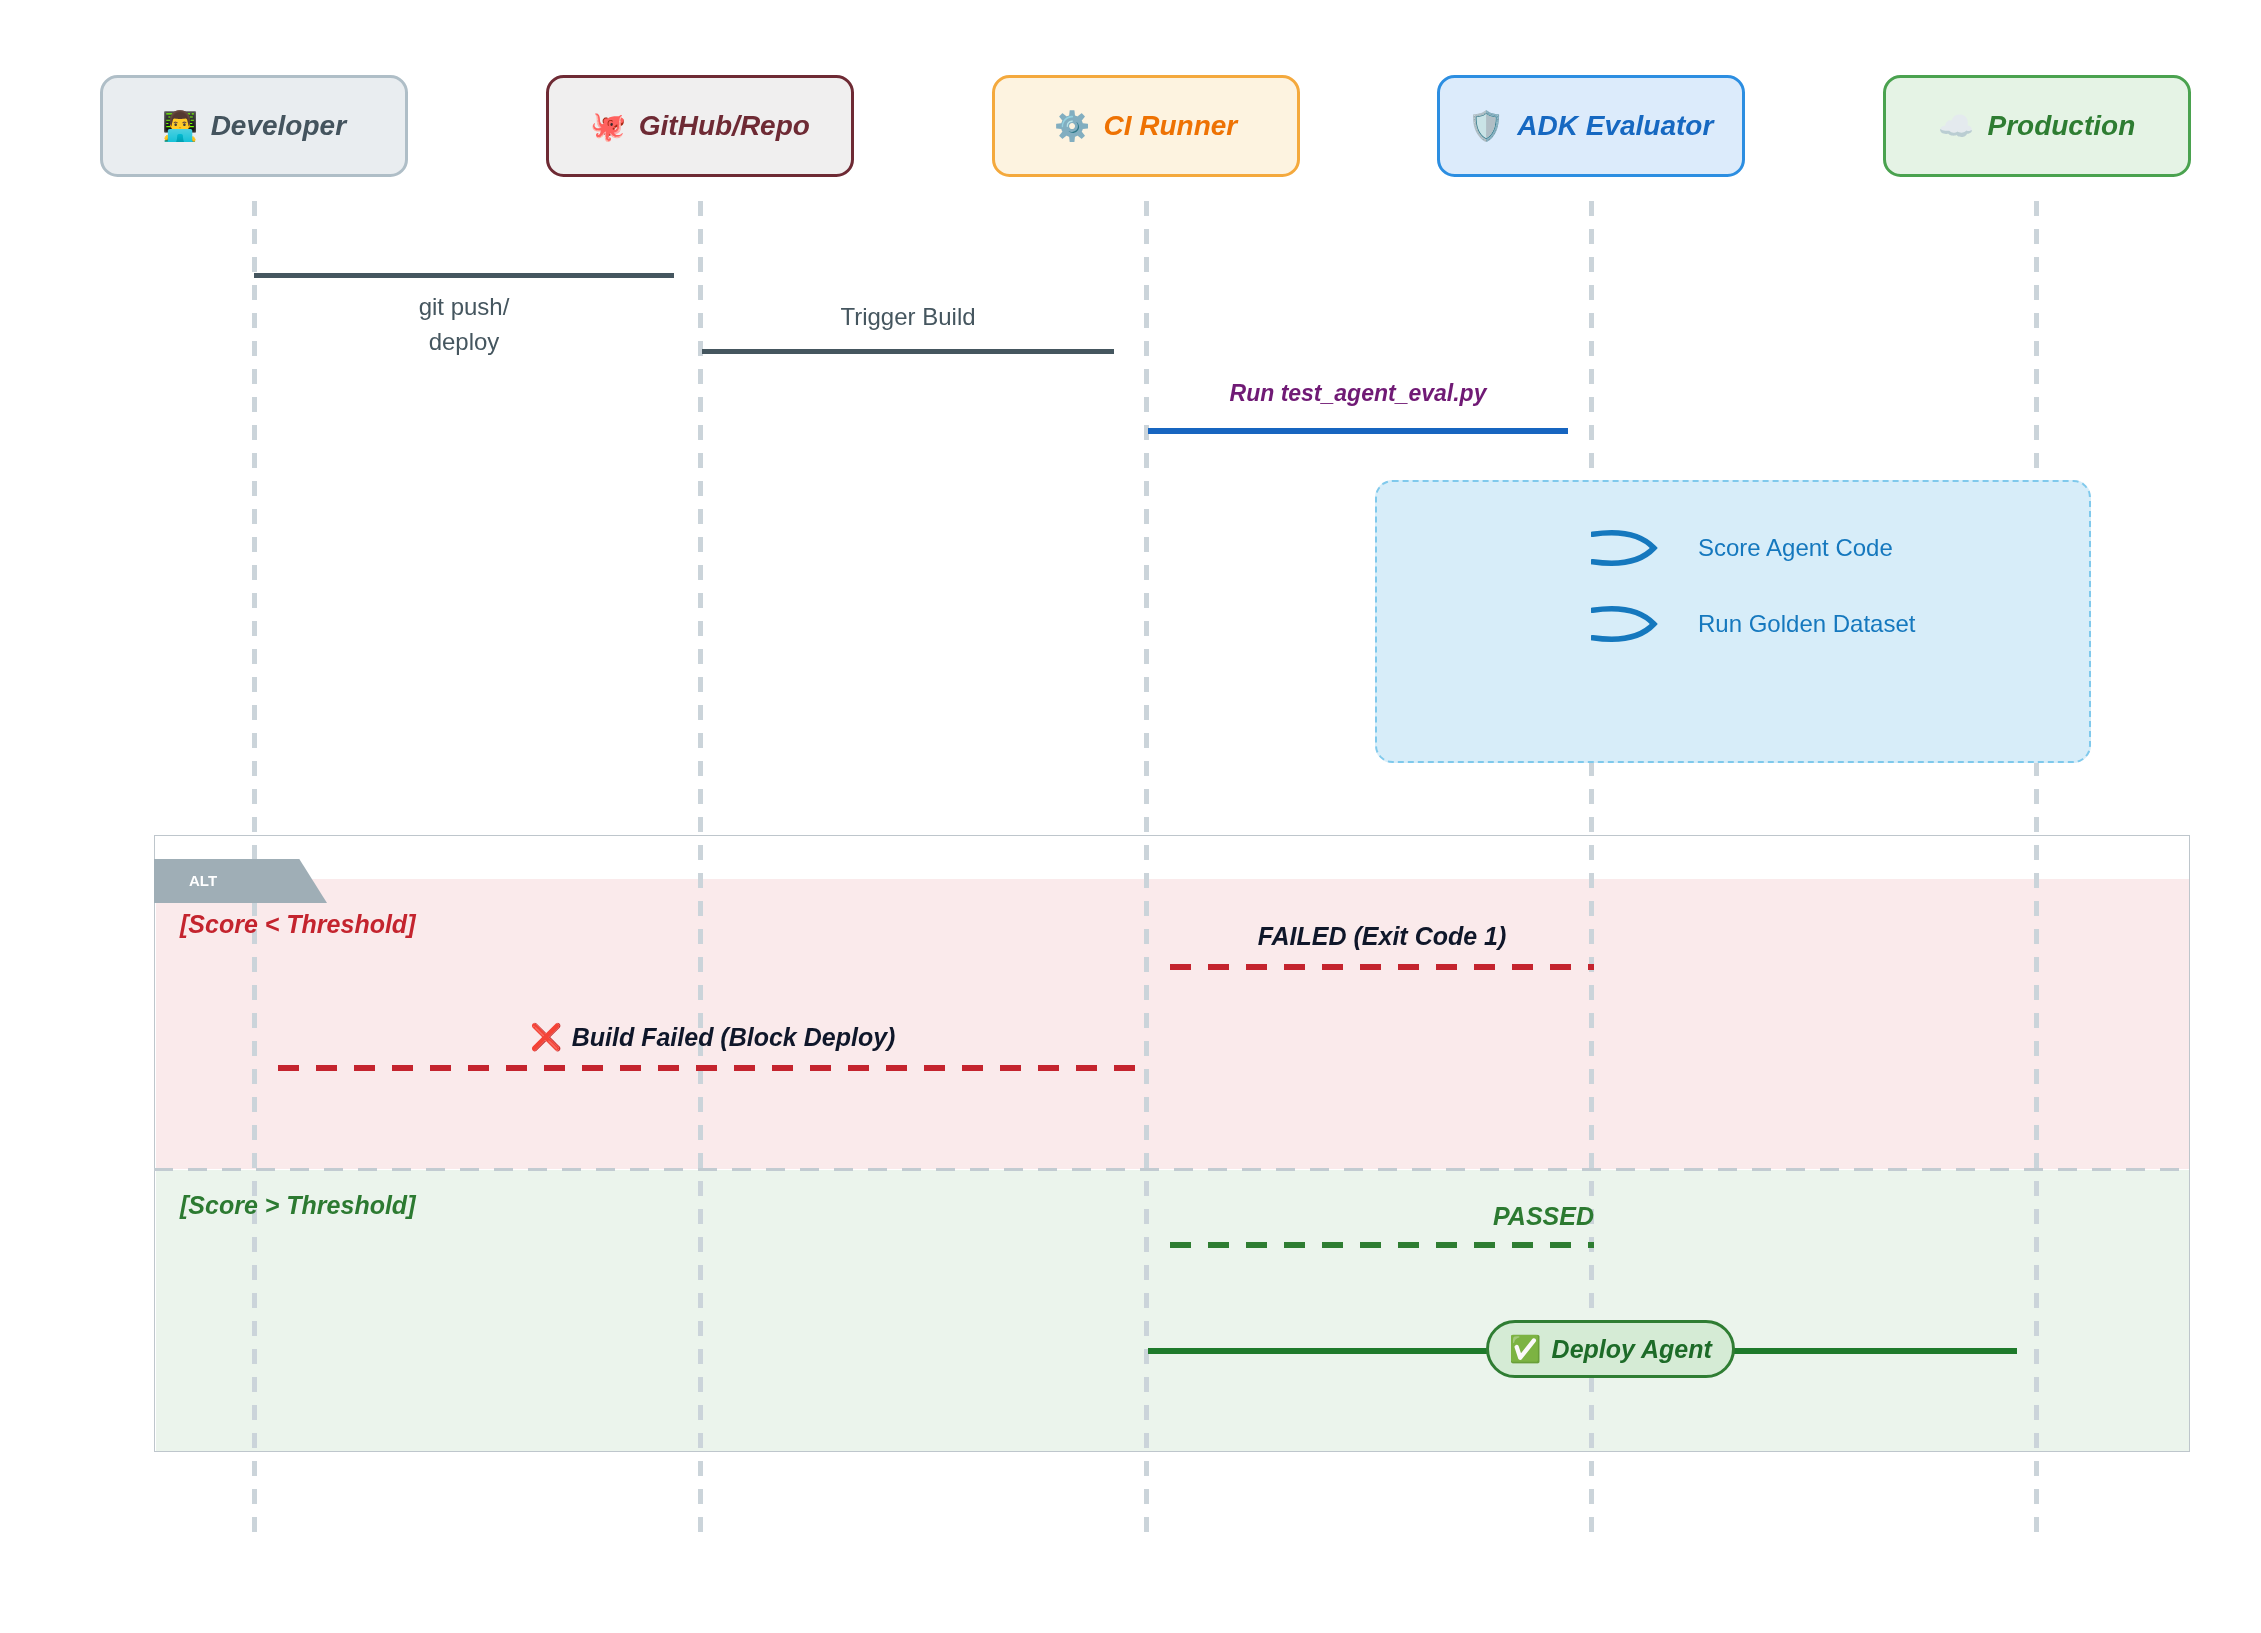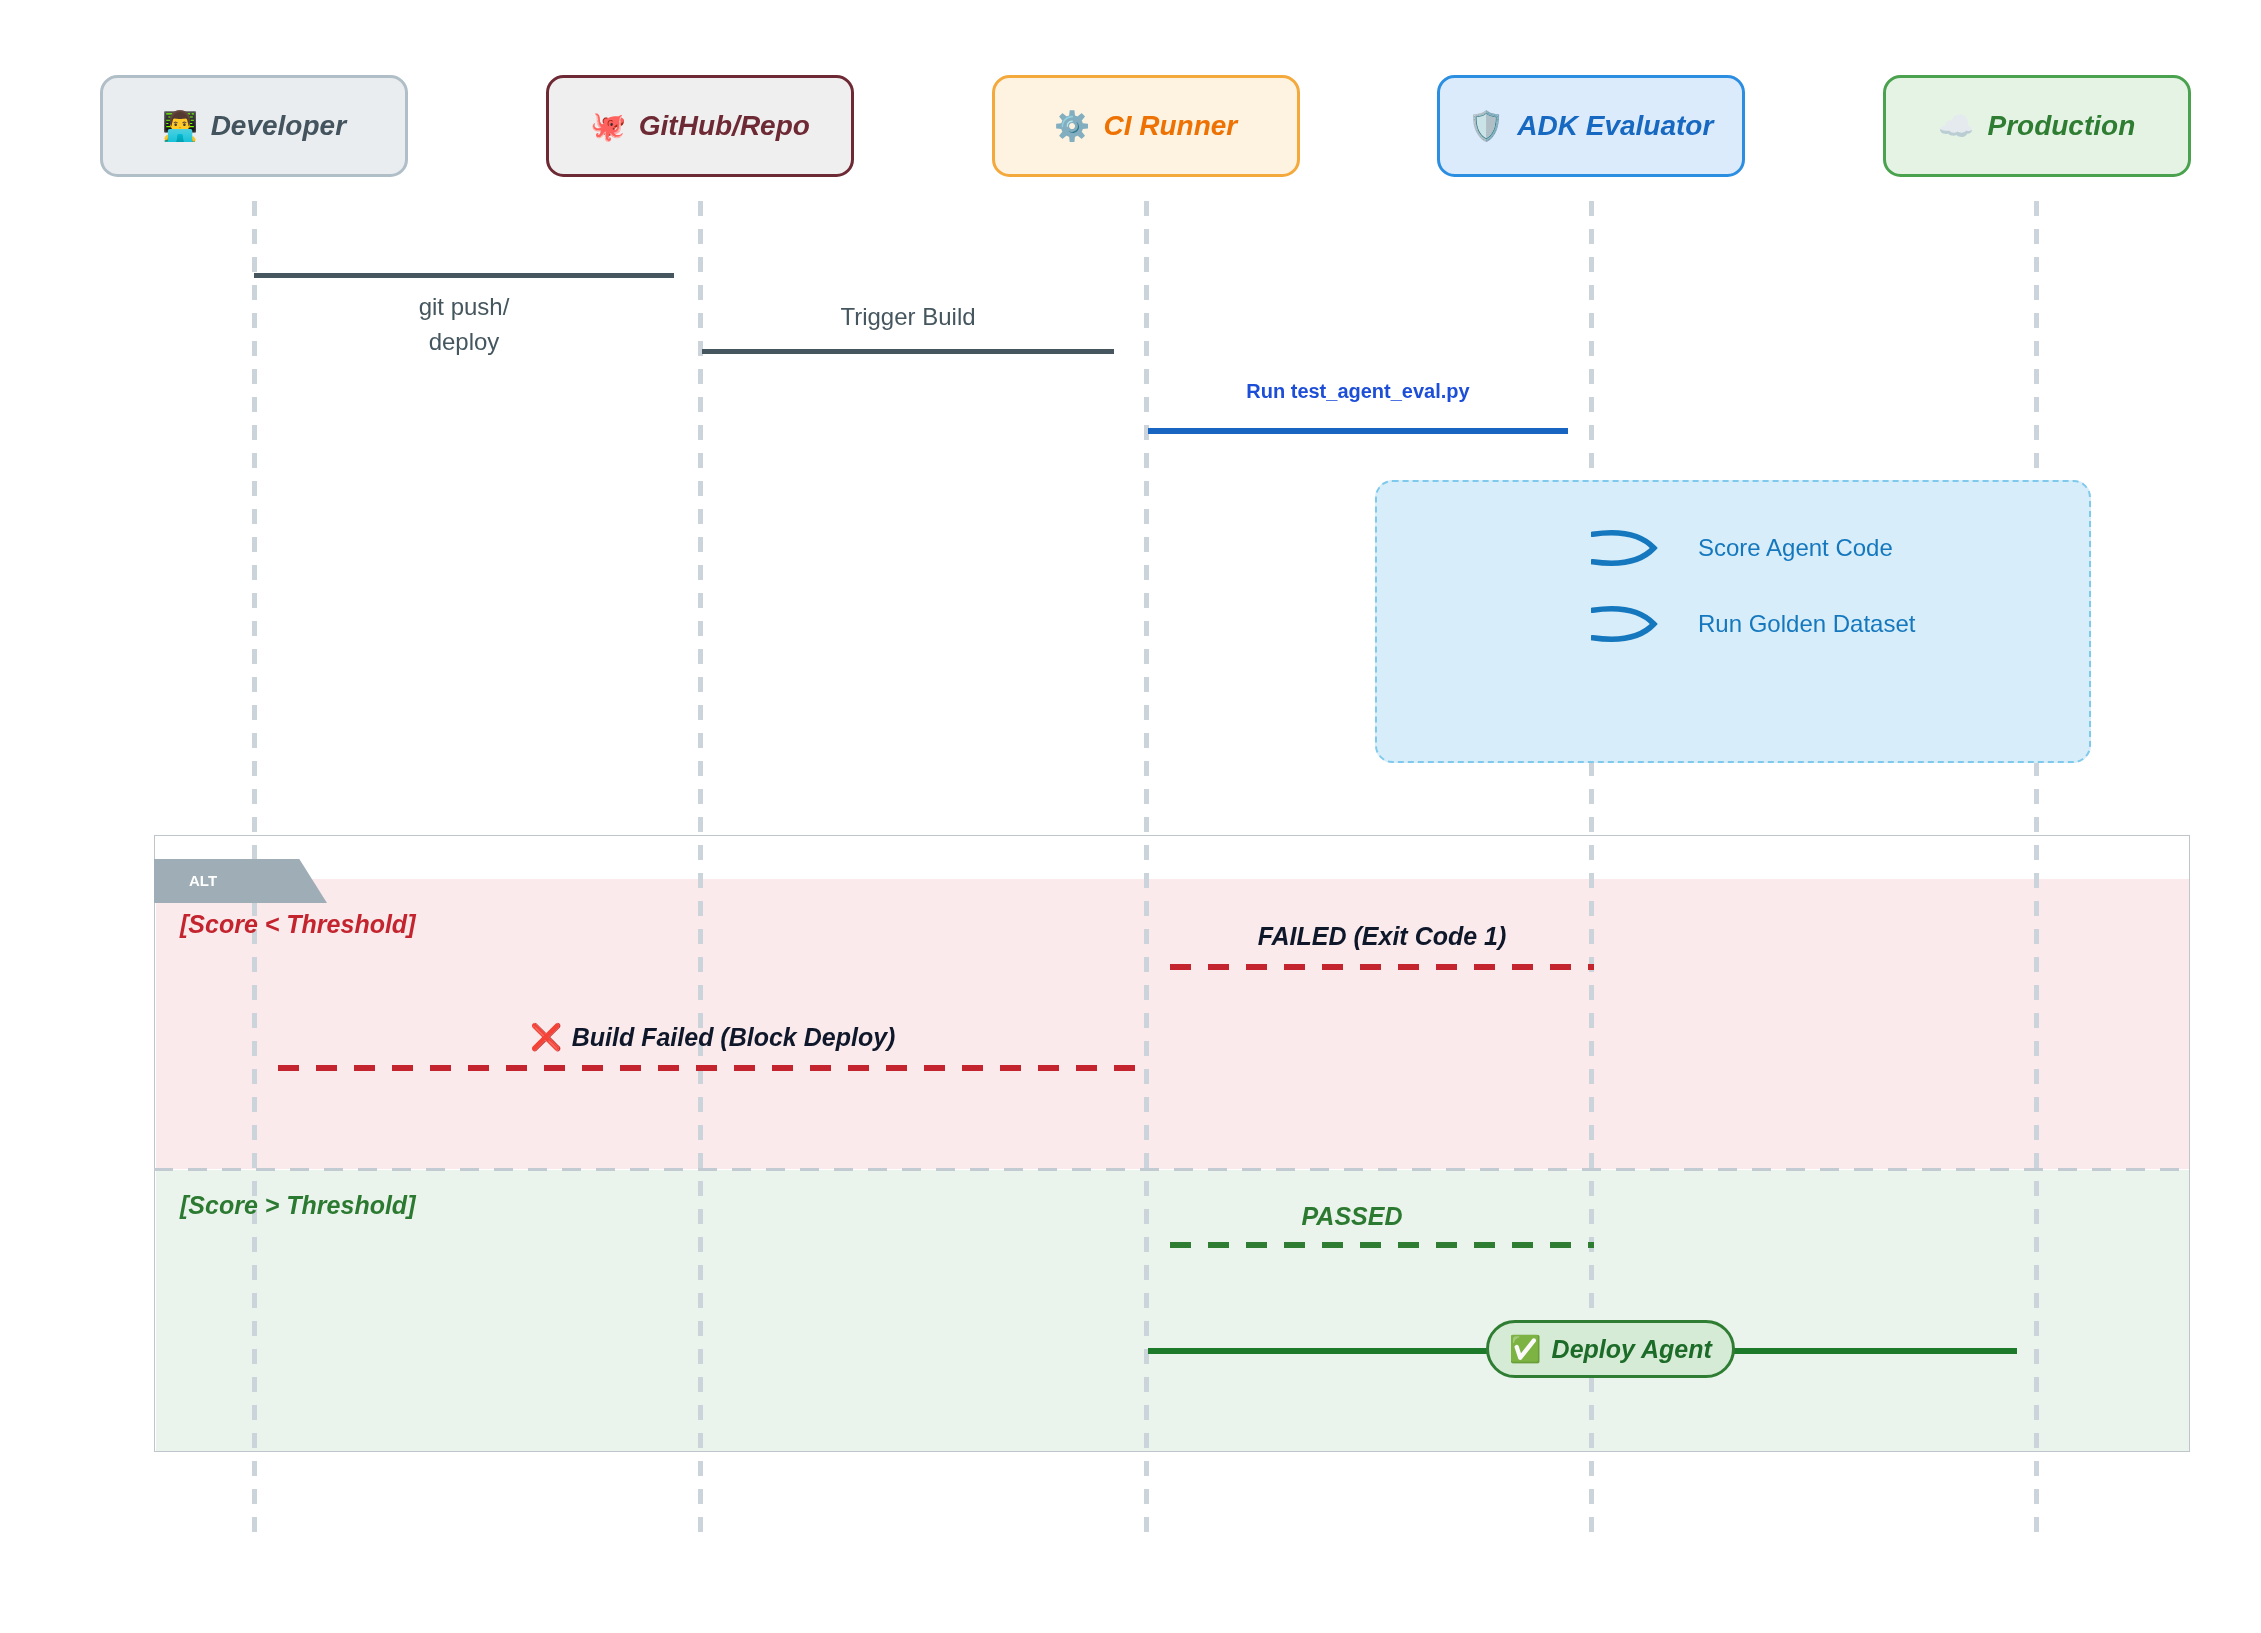--- a/index.html
+++ b/index.html
@@ -21,21 +21,21 @@
     background:repeating-linear-gradient(to bottom,#CBD4DA 0 15px,transparent 15px 28px);}
 
   
   .msgline{position:absolute;height:5px;background:#45565F;z-index:4;}
   .msgline.blue{background:#1765C0;height:5.7px;}
   .msgline.green-solid{background:#1E7A2B;height:5.7px;}
   .dashline{position:absolute;height:6.3px;z-index:4;}
   .dash-red{background:repeating-linear-gradient(to right,#C4242E 0 21.4px,transparent 21.4px 38px);}
   .dash-green{background:repeating-linear-gradient(to right,#2E7D32 0 21.4px,transparent 21.4px 38px);}
   .msgtext{position:absolute;text-align:center;font-size:24px;color:#45565F;z-index:4;line-height:1.45;}
-  .msgtext.blue{color:#1d4ed8;font-weight:bold;font-size:20px;}
+  .msgtext.blue{color:#701a75;font-weight:bold;font-style:italic;font-size:23px;}
   .msgtext.red{color:#0f172a;font-weight:bold;font-style:italic;font-size:25px;}
   .msgtext.green{color:#2C7A31;font-weight:bold;font-style:italic;font-size:25px;}
   .cond{position:absolute;font-weight:bold;font-style:italic;font-size:25px;z-index:4;}
   .x-icon{font-style:normal;margin-right:8.8px;font-size:26px;}
 
   
   .note{position:absolute;left:1375px;top:480px;width:716px;height:283px;
     background:#D7EDF9;border:2.5px dashed #7FC9EC;border-radius:17.6px;z-index:3;box-sizing:border-box;}
   .note-title{position:absolute;left:0;right:0;top:8.8px;text-align:center;
     font-weight:bold;font-style:italic;font-size:21.4px;color:#1172B8;}
@@ -128,21 +128,21 @@
 <div class="cond" style="left:180px;top:910px;color:#C4242E;font-style:italic;">[Score &lt; Threshold]</div>
 <div class="msgtext red" style="left:1170px;top:918px;width:424px;">FAILED (Exit Code 1)</div>
 <div class="dashline dash-red" style="left:1170px;top:964px;width:424px;"></div>
 
 <div class="msgtext red" style="left:278px;top:1019px;width:870px;">
   <span class="x-icon">❌</span><span>Build Failed (Block Deploy)</span>
 </div>
 <div class="dashline dash-red" style="left:278px;top:1065px;width:870px;"></div>
 
 <div class="cond" style="left:180px;top:1191px;color:#2C7A31;">[Score &gt; Threshold]</div>
-<div class="msgtext green" style="left:1140px;top:1198px;width:424px;">PASSED</div>
+<div class="msgtext green" style="left:1170px;top:1198px;width:424px;text-align:right;">PASSED</div>
 <div class="dashline dash-green" style="left:1170px;top:1242px;width:424px;"></div>
 
 <div class="msgline green-solid" style="left:1148px;top:1348px;width:869px;z-index:4;"></div>
 <div class="pill">
   <span class="emoji">✅</span>
   <span>Deploy Agent</span>
 </div>
 
 
 </body></html>

